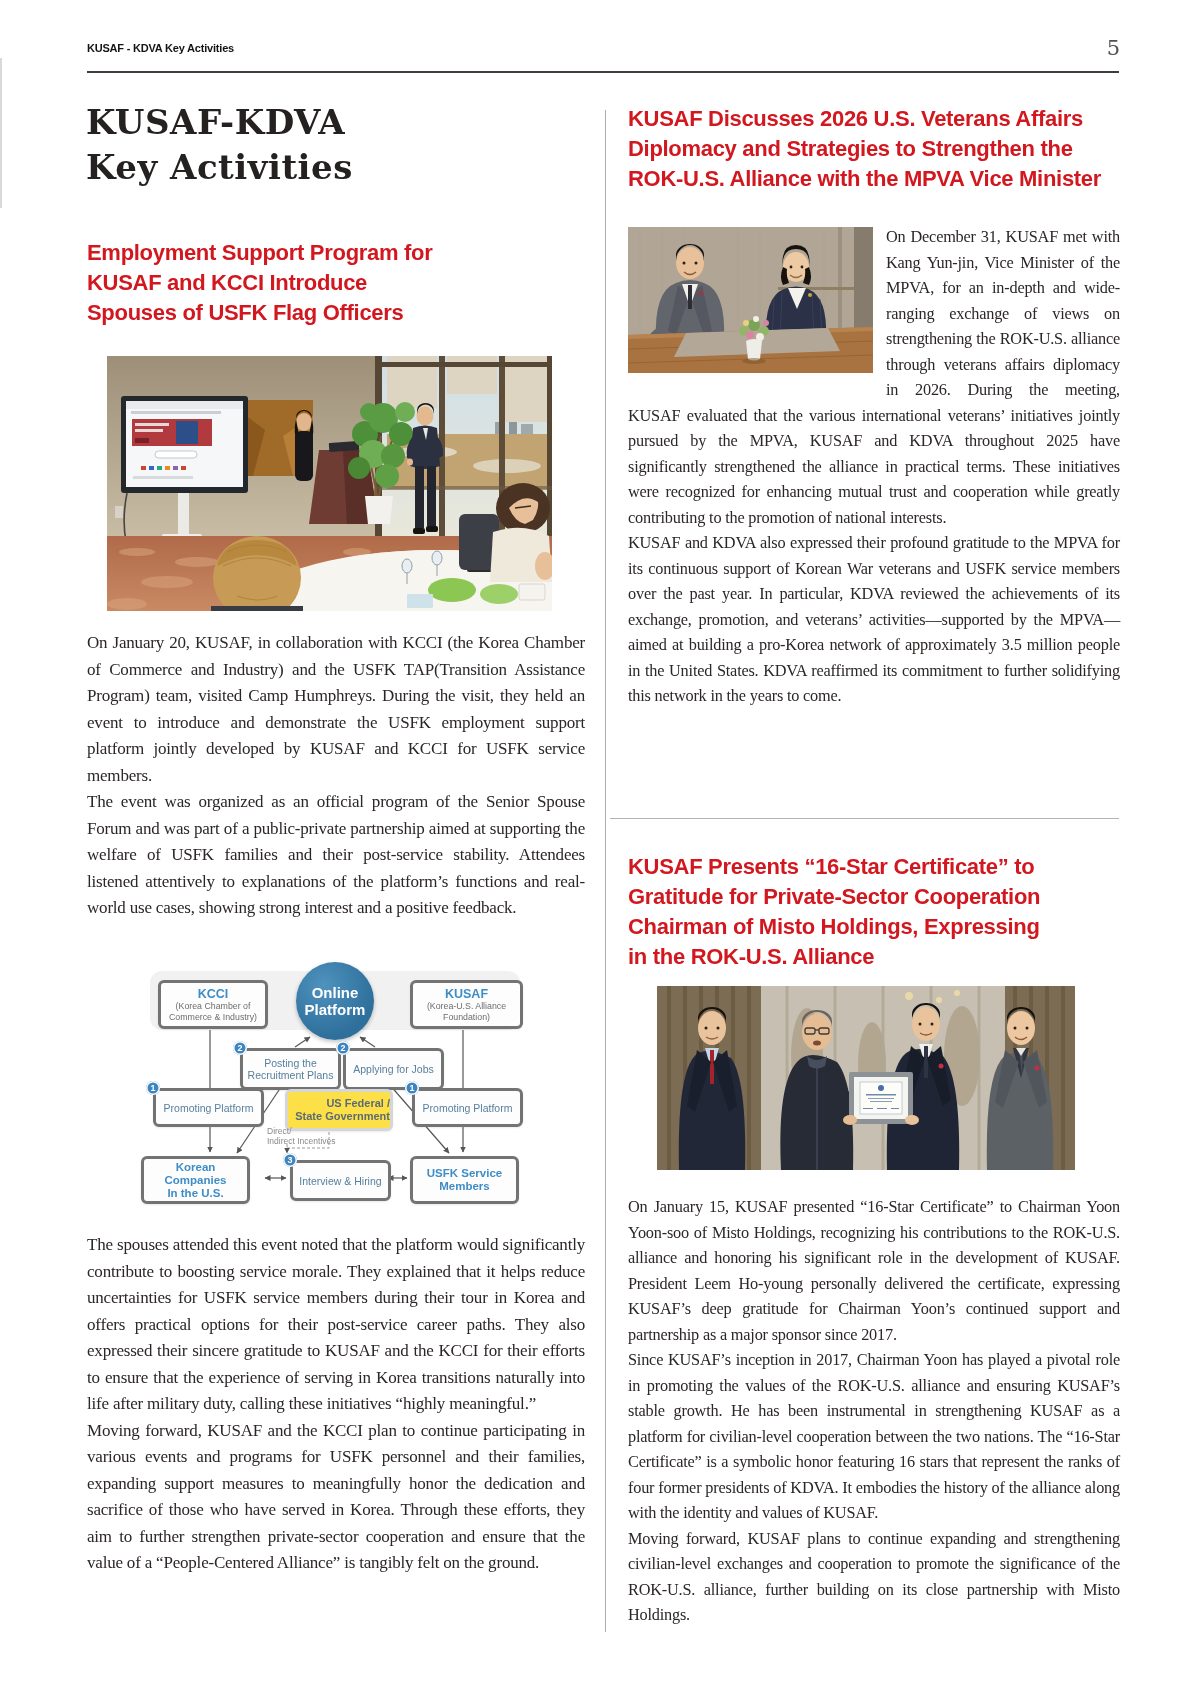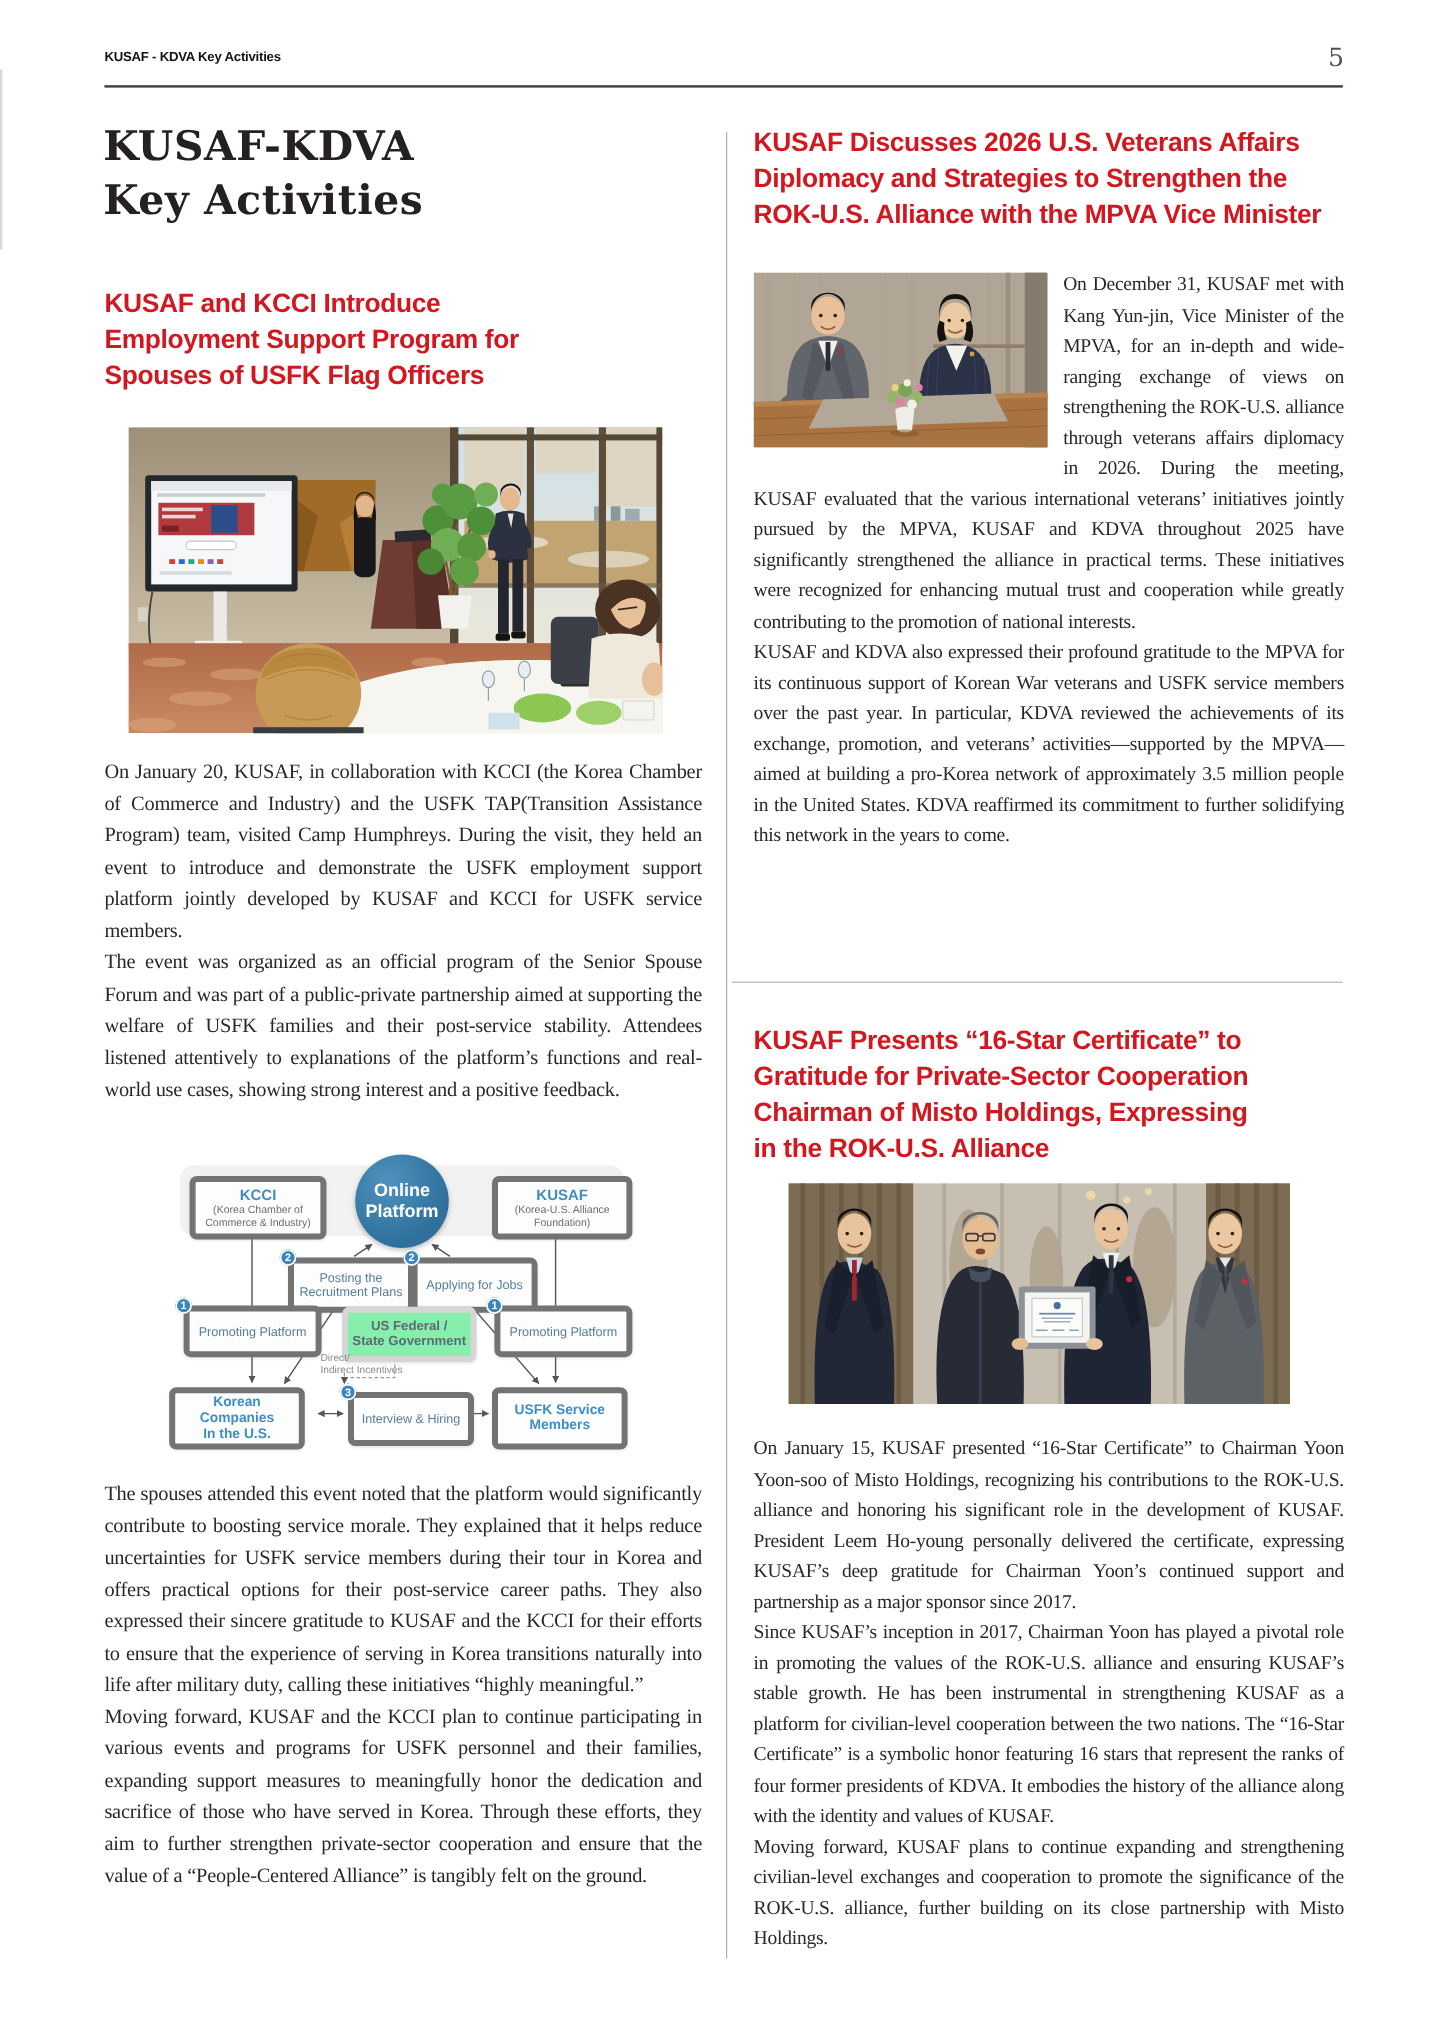--- a/index.html
+++ b/index.html
@@ -32,24 +32,24 @@
 
   .v-divider{width:1px;background:#aeaeae;}
   .h-divider{height:1px;background:#b3b3b3;}
 
   .photo{display:block;}
   .float-photo{float:left;margin:3px 13px 6px 0;}
 
   
   .diagram{font-family:"Liberation Sans",sans-serif;}
   .dg-panel{position:absolute;background:#f1f1f1;border-radius:12px;}
-  .dg-box{position:absolute;background:#fdfdfd;border:5px solid #737373;border-radius:6px;
+  .dg-box{position:absolute;background:#fdfdfd;border:3px solid #737373;border-radius:6px;
           box-shadow:0 1px 2px rgba(120,140,160,.18);display:flex;flex-direction:column;
           align-items:center;justify-content:center;text-align:center;}
-  .dg-box.gray{background:#86efac;border-color:#d6d6d6;}
+  .dg-box.gray{background:#fde047;border-color:#d6d6d6;align-items:flex-end;}
   .dg-title{font-weight:bold;font-size:12.5px;color:#3f8dc6;line-height:14px;}
   .dg-sub{font-size:8.8px;color:#6d6d6d;line-height:10.5px;}
   .dg-label{font-size:10.5px;color:#567f9d;line-height:12px;}
   .dg-blue2{font-weight:bold;font-size:11.5px;color:#3f8dc6;line-height:13px;}
   .dg-gov{font-weight:bold;font-size:11px;color:#5b6b75;line-height:13px;}
   .dg-circle{position:absolute;border-radius:50%;background:radial-gradient(circle at 35% 30%,#4f92bd,#2e6f9c 70%);
              display:flex;flex-direction:column;align-items:center;justify-content:center;
              box-shadow:0 2px 4px rgba(0,0,0,.25);}
   .dg-circle div{font-weight:bold;font-size:15px;color:#ffffff;line-height:17px;}
   .dg-badge{position:absolute;width:14px;height:14px;border-radius:50%;background:#3d85c0;
@@ -68,22 +68,22 @@
   <div class="abs hdr-rule" style="left:87px;top:71px;width:1032px;"></div>
 
   <div class="abs main-title" style="left:86px;top:100px;">
     <div>KUSAF-KDVA</div>
     <div>Key Activities</div>
   </div>
 
   <div class="abs v-divider" style="left:605px;top:110px;height:1522px;"></div>
 
   <div class="abs h-red" style="left:87px;top:238px;">
+    <div>Employment Support Program for</div>
     <div>KUSAF and KCCI Introduce</div>
-    <div>Employment Support Program for</div>
     <div>Spouses of USFK Flag Officers</div>
   </div>
 
   <svg class="abs photo" style="left:107px;top:356px;" width="445" height="255" viewBox="0 0 445 255">
     <defs>
       <linearGradient id="wallg" x1="0" y1="0" x2="0" y2="1">
         <stop offset="0" stop-color="#9e9078"></stop>
           <stop offset="1" stop-color="#c9bda6"></stop>
       </linearGradient>
       <linearGradient id="skyg" x1="0" y1="0" x2="0" y2="1">

